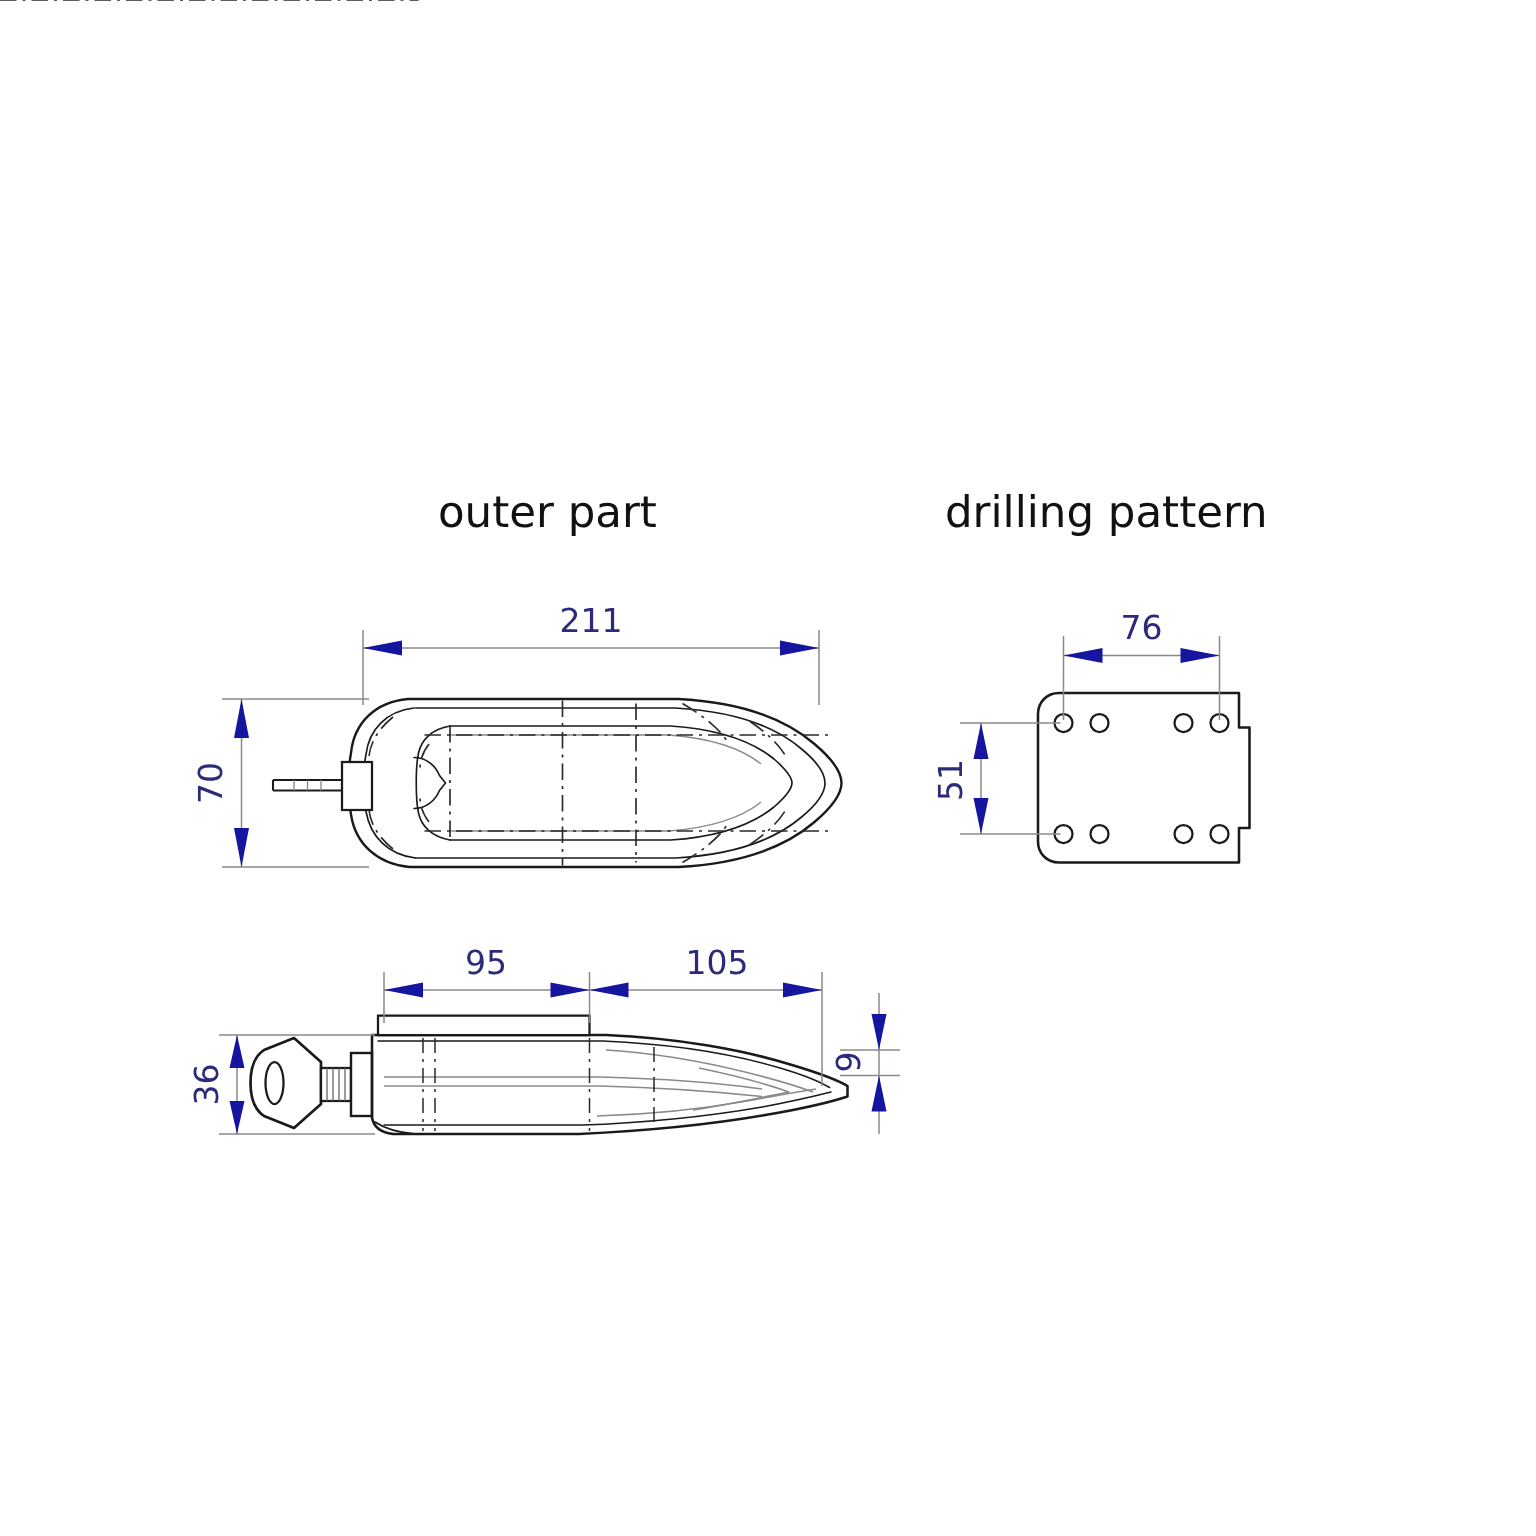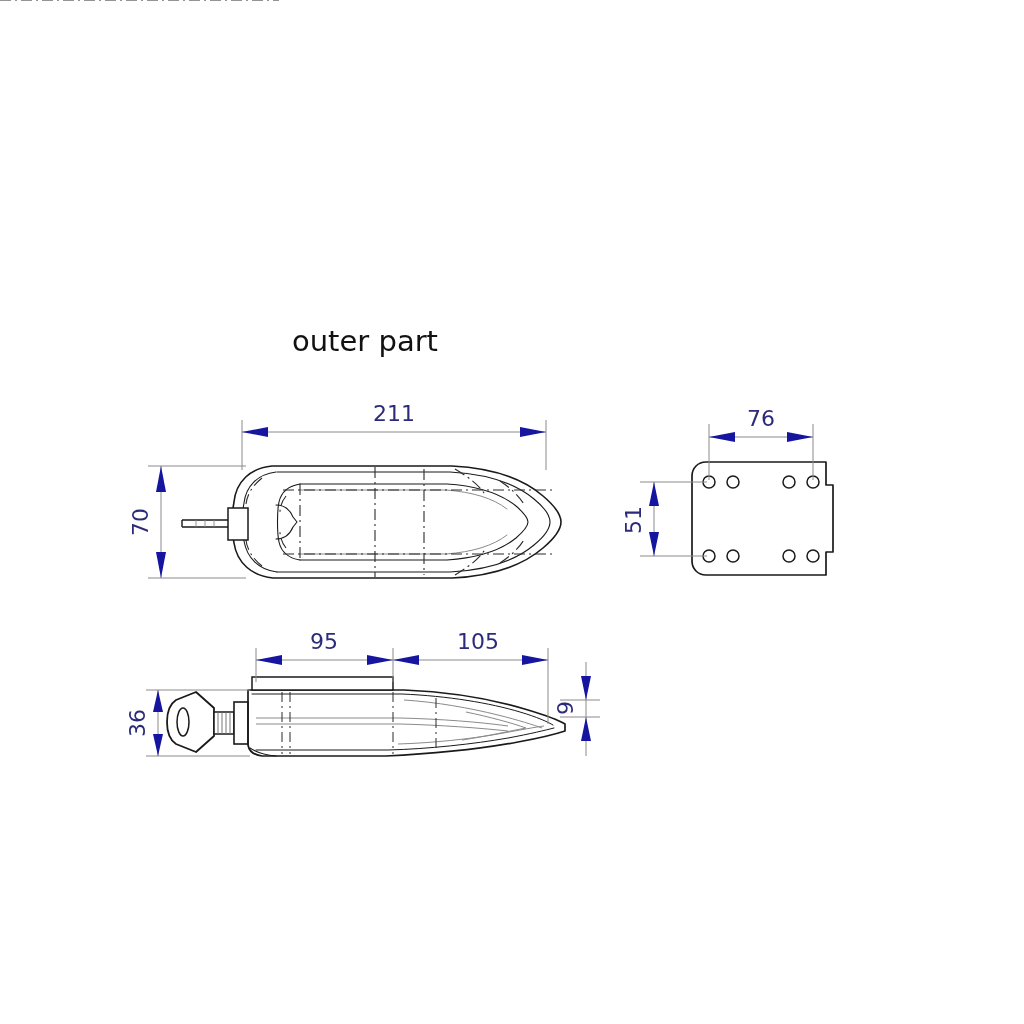--- a/index.html
+++ b/index.html
@@ -37,20 +37,21 @@
     font-size: 22px;
     fill: #2b2b7a;
   }
 </style>
 </head>
 <body>
 
 <div id="sheet">
 
   <div class="view-title" id="title-outer">outer part</div>
+  <div class="view-title" id="title-drill">drilling pattern</div>
 
   <svg width="1024" height="1024">
     <g fill="none" stroke="#1a1a1a" stroke-width="1.6" stroke-linejoin="round" stroke-linecap="round">
 
       <path d="M 272,466
                C 250,468 236,482 234,502
                C 232,512 232,532 234,543
                C 237,563 252,576 273,578
                L 452,578
                C 492,576 522,566 543,548

